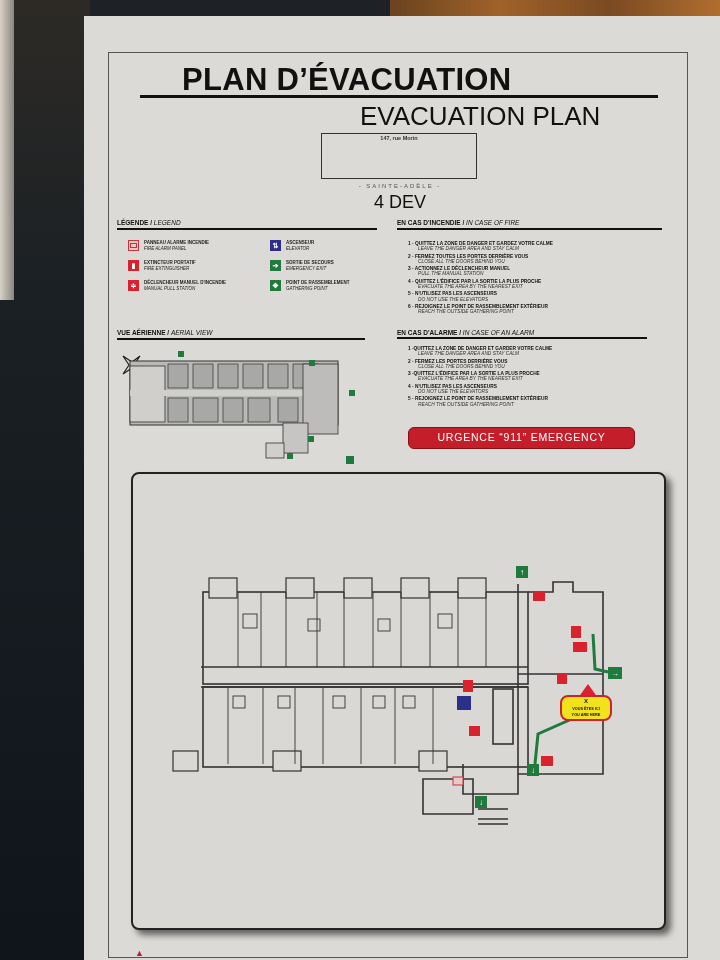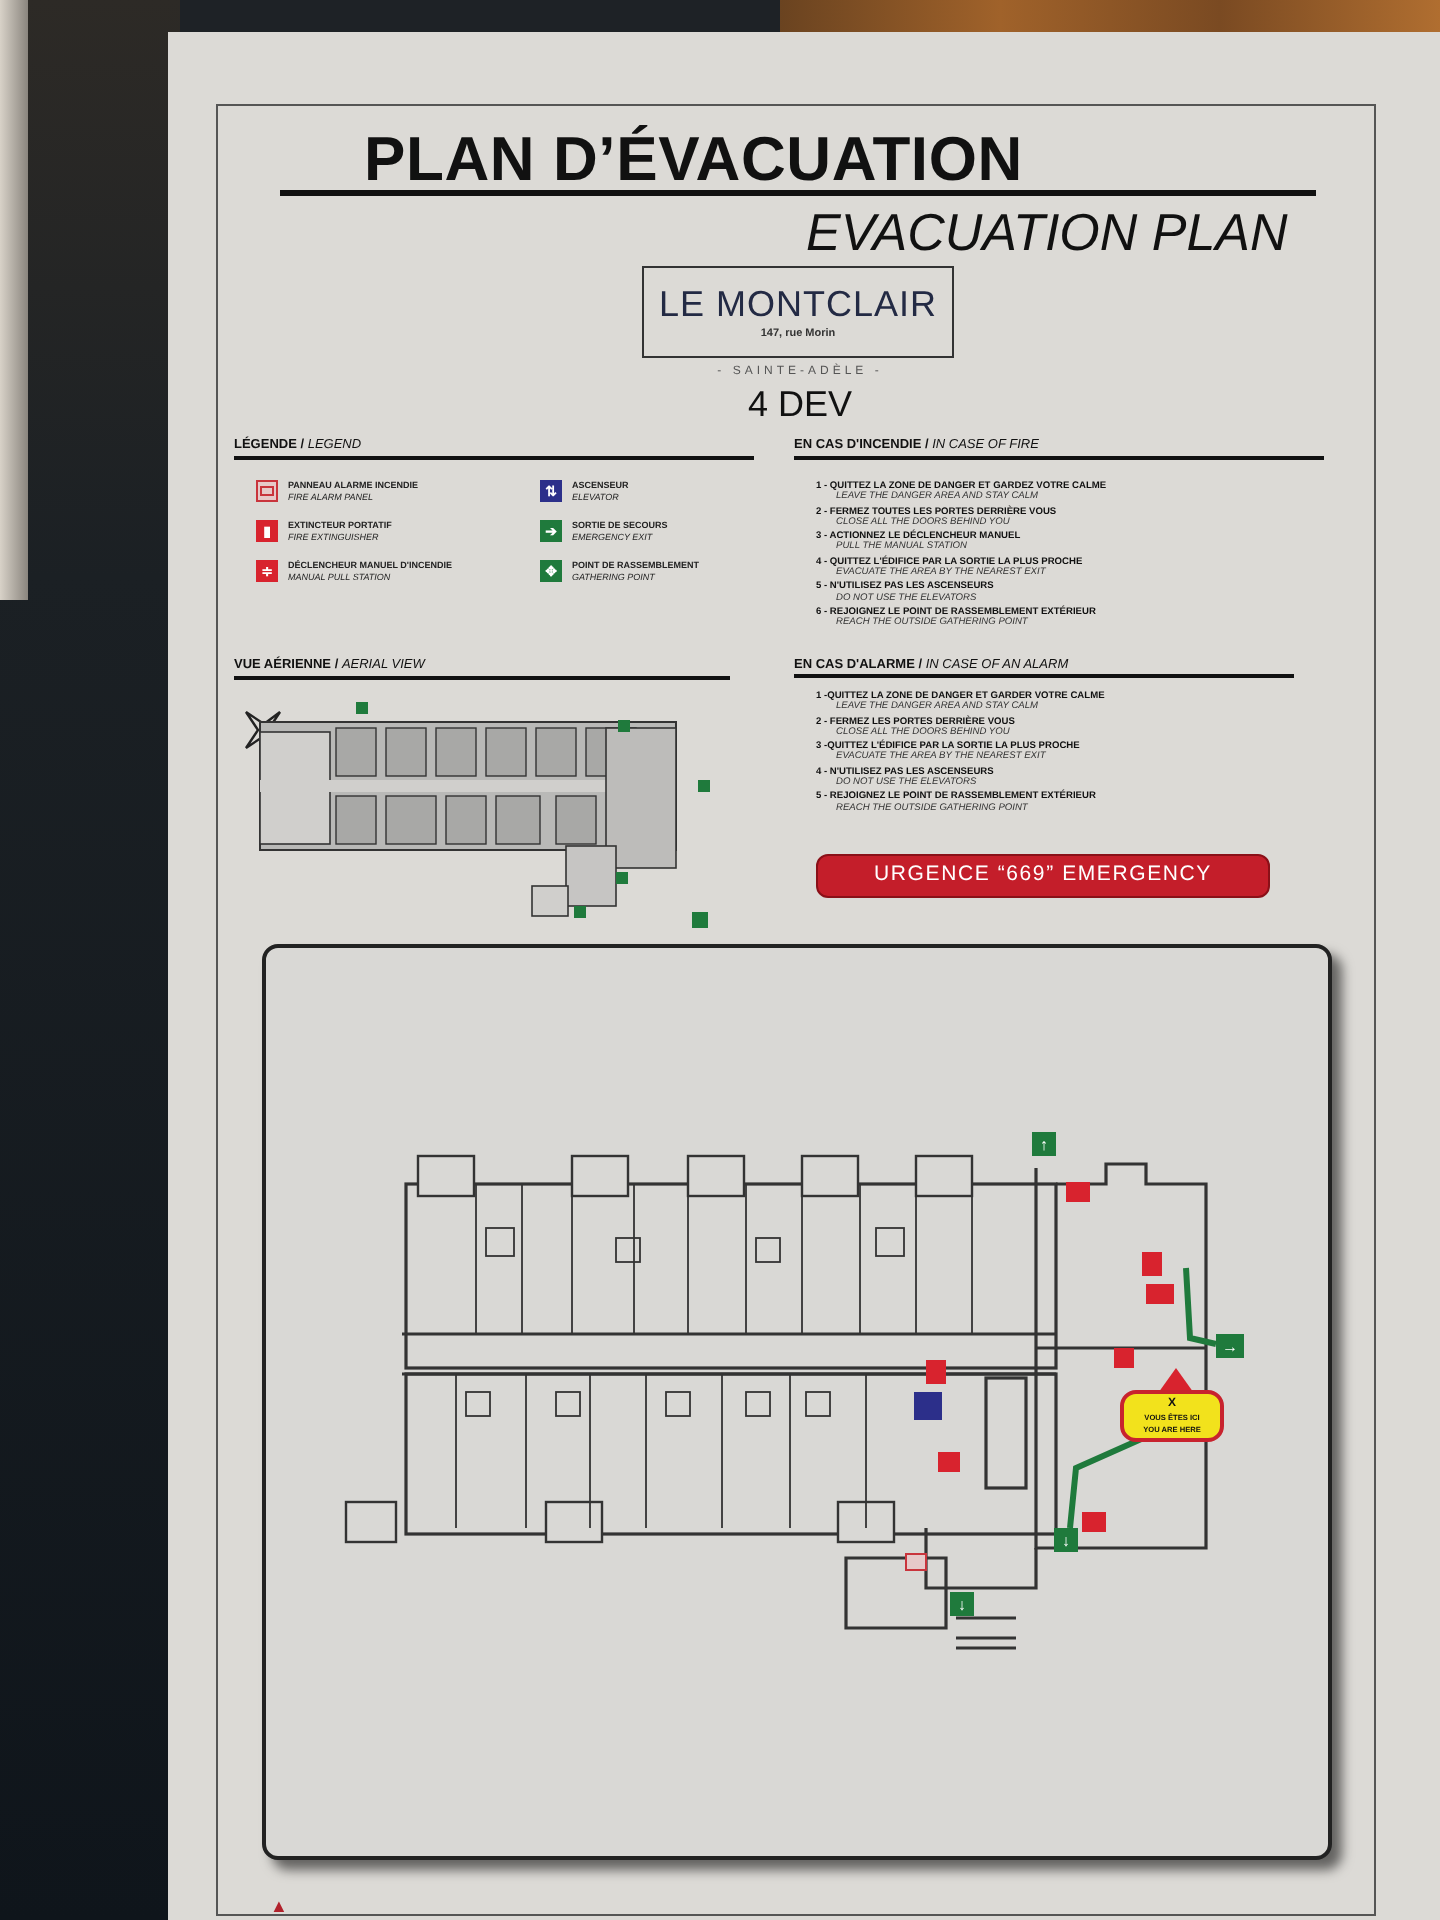--- a/index.html
+++ b/index.html
@@ -4,21 +4,21 @@
 <style>
   * { box-sizing: border-box; margin: 0; padding: 0; }
   body { width: 720px; height: 960px; overflow: hidden; background: #1e2226; font-family: "Liberation Sans", sans-serif; position: relative; }
   .bg-wood { position: absolute; left: 390px; top: 0; width: 330px; height: 22px; background: linear-gradient(90deg,#6a4320,#a0622a,#7a4a22,#b06e30); }
   .bg-left { position: absolute; left: 0; top: 0; width: 90px; height: 960px; background: linear-gradient(180deg,#2d2a26 0%,#1b2024 30%,#0f151b 100%); }
   .bg-left-light { position: absolute; left: 0; top: 0; width: 14px; height: 300px; background: linear-gradient(90deg,#d8d2c8,#8a857e); }
   .board { position: absolute; left: 84px; top: 16px; width: 636px; height: 944px; background: #dcdad6; }
   .frame { position: absolute; left: 108px; top: 52px; width: 580px; height: 906px; border: 1px solid #555; }
   .title-fr { position: absolute; left: 182px; top: 62px; font-size: 31px; font-weight: bold; color: #111; letter-spacing: 0.3px; }
   .title-rule { position: absolute; left: 140px; top: 95px; width: 518px; height: 3px; background: #111; }
-  .title-en { position: absolute; left: 360px; top: 101px; font-size: 26px; font-style: italic; color: #111; margin-left: 43px; }
+  .title-en { position: absolute; left: 360px; top: 101px; font-size: 26px; color: #111; }
   .brand-box { position: absolute; left: 321px; top: 133px; width: 156px; height: 46px; border: 1.5px solid #333; text-align: center; }
   .brand-name { font-size: 18px; color: #232a44; margin-top: 8px; letter-spacing: 0.5px; }
   .brand-addr { font-size: 5.5px; font-weight: bold; color: #333; margin-top: 1px; }
   .city { position: absolute; left: 340px; top: 183px; width: 120px; text-align: center; font-size: 6px; letter-spacing: 2px; color: #555; }
   .floor { position: absolute; left: 340px; top: 192px; width: 120px; text-align: center; font-size: 18px; font-weight: normal; color: #111; }
   .sec-head { position: absolute; font-size: 6.5px; font-weight: bold; color: #111; }
   .sec-head i { font-weight: normal; }
   .sec-rule { position: absolute; height: 2px; background: #111; }
   .legend-item { position: absolute; display: flex; align-items: center; gap: 5px; }
   .legend-icon { width: 11px; height: 11px; display: flex; align-items: center; justify-content: center; font-size: 7px; color: #fff; font-weight: bold; }
@@ -43,21 +43,20 @@
 <div class="bg-left-light"></div>
 
 <div class="board"></div>
 <div class="frame"></div>
 
 <div class="title-fr">PLAN D’ÉVACUATION</div>
 <div class="title-rule"></div>
 <div class="title-en">EVACUATION PLAN</div>
 
 <div class="brand-box">
-  <div class="brand-name">LE MONTCLAIR</div>
   <div class="brand-addr">147, rue Morin</div>
 </div>
 <div class="city">- SAINTE-ADÈLE -</div>
 <div class="floor">4 DEV</div>
 
 <div class="sec-head" style="left:117px;top:219px;"><span>LÉGENDE / </span><i>LEGEND</i></div>
 <div class="sec-rule" style="left:117px;top:228px;width:260px;"></div>
 
 <div class="legend-item" style="left:128px;top:240px;">
   <div class="legend-icon" style="background:#e6c9c9;border:1.5px solid #c9343c;">
@@ -153,21 +152,21 @@
   <div class="step">
       <div class="fr">4 - N'UTILISEZ PAS LES ASCENSEURS</div>
       <div class="en">DO NOT USE THE ELEVATORS</div>
     </div>
   <div class="step">
       <div class="fr">5 - REJOIGNEZ LE POINT DE RASSEMBLEMENT EXTÉRIEUR</div>
       <div class="en">REACH THE OUTSIDE GATHERING POINT</div>
     </div>
 </div>
 
-<div class="emergency">URGENCE  “669”  EMERGENCY</div>
+<div class="emergency">URGENCE  “911”  EMERGENCY</div>
 
 <div class="sec-head" style="left:117px;top:329px;"><span>VUE AÉRIENNE / </span><i>AERIAL VIEW</i></div>
 <div class="sec-rule" style="left:117px;top:338px;width:248px;"></div>
 
 <svg class="aerial" viewBox="0 0 255 120">
   <g stroke="#222" stroke-width="1.2" fill="none">
     <path d="M5 8 L14 14 L22 8 L16 17 L22 26 L14 20 L5 26 L11 17 Z"></path>
   </g>
   <rect x="12" y="13" width="208" height="64" fill="#b9b9b7" stroke="#333" stroke-width="1"></rect>
   <rect x="12" y="18" width="35" height="56" fill="#d0cfcc" stroke="#333" stroke-width="0.8"></rect>

